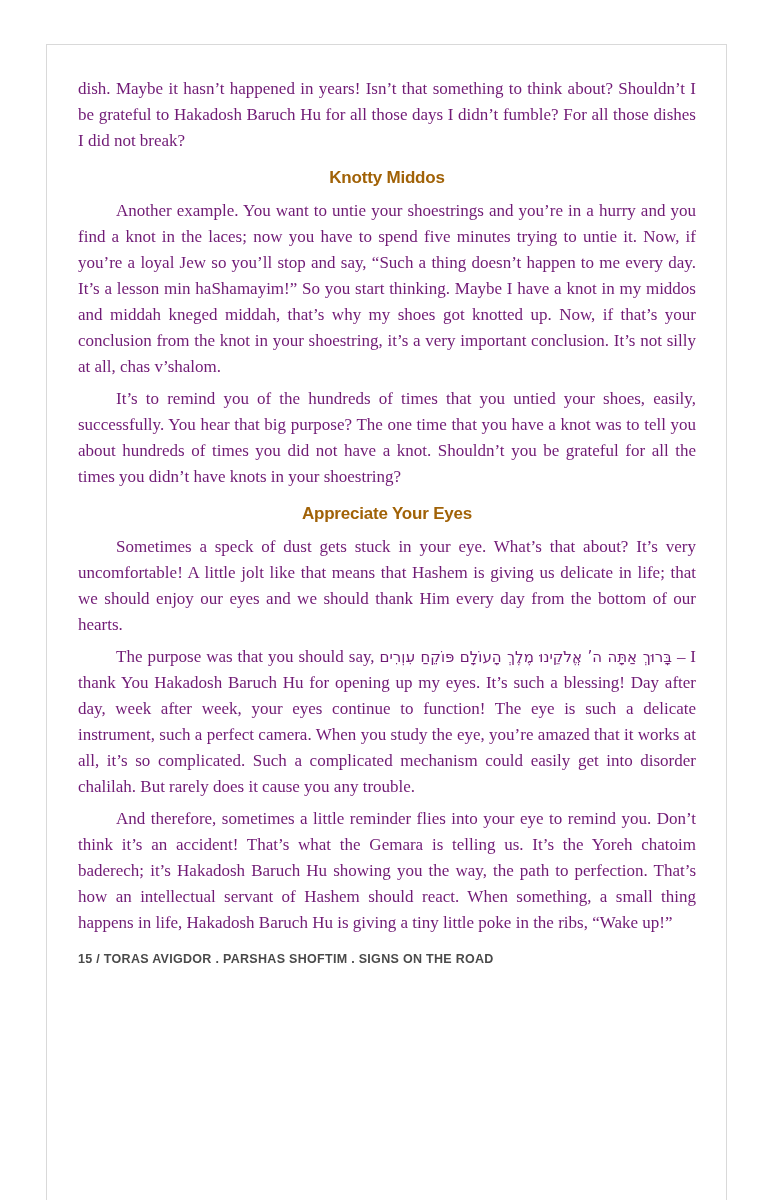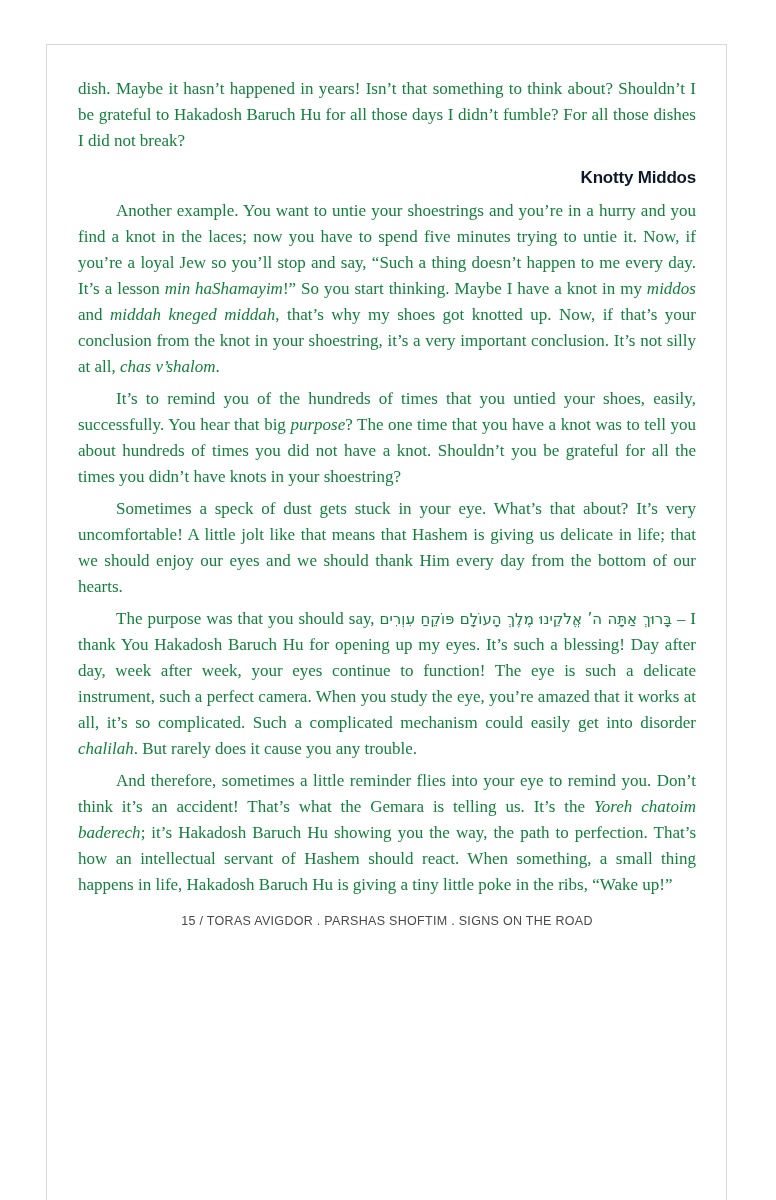--- a/index.html
+++ b/index.html
@@ -23,61 +23,61 @@
   }
   .doc-body {
     padding: 31px 30px 0 31px;
     color: #3d3d3d;
   }
   .para {
     margin: 0 0 6px 0;
     font-size: 17px;
     line-height: 26px;
     text-align: justify;
-    color: #15803d;
+    color: #701a75;
   }
   .para.indent {
     text-indent: 38px;
   }
   .it {
-    font-style: italic;
   }
   .he {
     font-family: "DejaVu Sans", sans-serif;
     font-size: 15px;
     unicode-bidi: isolate;
   }
   .section-heading {
     margin: 12px 0 8px 0;
     font-family: "Liberation Sans", sans-serif;
     font-weight: 700;
     font-size: 17px;
     line-height: 24px;
     letter-spacing: -0.2px;
-    text-align: right;
-    color: #0f172a;
+    text-align: center;
+    color: #a16207;
   }
   .footer {
     margin-top: 16px;
     font-family: "Liberation Sans", sans-serif;
-    font-weight: 400;
+    font-weight: 700;
     font-size: 12.5px;
     letter-spacing: 0.3px;
-    text-align: center;
+    text-align: left;
     color: #4a4a4a;
   }
 </style>
 </head>
 <body>
 
 <div class="page-frame">
   <div class="doc-body">
 
     <p class="para"><span>dish. Maybe it hasn’t happened in years! Isn’t that something to think about? Shouldn’t I be grateful to Hakadosh Baruch Hu for all those days I didn’t fumble? For all those dishes I did not break?</span></p>
       <h2 class="section-heading">Knotty Middos</h2>
       <p class="para indent"><span>Another example. You want to untie your shoestrings and you’re in a hurry and you find a knot in the laces; now you have to spend five minutes trying to untie it. Now, if you’re a loyal Jew so you’ll stop and say, “Such a thing doesn’t happen to me every day. It’s a lesson </span><span class="it">min haShamayim</span><span>!” So you start thinking. Maybe I have a knot in my </span><span class="it">middos</span><span> and </span><span class="it">middah kneged middah</span><span>, that’s why my shoes got knotted up. Now, if that’s your conclusion from the knot in your shoestring, it’s a very important conclusion. It’s not silly at all, </span><span class="it">chas v’shalom</span><span>.</span></p>
       <p class="para indent"><span>It’s to remind you of the hundreds of times that you untied your shoes, easily, successfully. You hear that big </span><span class="it">purpose</span><span>? The one time that you have a knot was to tell you about hundreds of times you did not have a knot. Shouldn’t you be grateful for all the times you didn’t have knots in your shoestring?</span></p>
+      <h2 class="section-heading">Appreciate Your Eyes</h2>
       <p class="para indent"><span>Sometimes a speck of dust gets stuck in your eye. What’s that about? It’s very uncomfortable! A little jolt like that means that Hashem is giving us delicate in life; that we should enjoy our eyes and we should thank Him every day from the bottom of our hearts.</span></p>
       <p class="para indent"><span>The purpose was that you should say, </span><span class="he" dir="rtl" lang="he">בָּרוּךְ אַתָּה ה’ אֱלֹקֵינוּ מֶלֶךְ הָעוֹלָם פּוֹקֵחַ עִוְרִים</span><span> – I thank You Hakadosh Baruch Hu for opening up my eyes. It’s such a blessing! Day after day, week after week, your eyes continue to function! The eye is such a delicate instrument, such a perfect camera. When you study the eye, you’re amazed that it works at all, it’s so complicated. Such a complicated mechanism could easily get into disorder </span><span class="it">chalilah</span><span>. But rarely does it cause you any trouble.</span></p>
       <p class="para indent"><span>And therefore, sometimes a little reminder flies into your eye to remind you. Don’t think it’s an accident! That’s what the Gemara is telling us. It’s the </span><span class="it">Yoreh chatoim baderech</span><span>; it’s Hakadosh Baruch Hu showing you the way, the path to perfection. That’s how an intellectual servant of Hashem should react. When something, a small thing happens in life, Hakadosh Baruch Hu is giving a tiny little poke in the ribs, “Wake up!”</span></p>
       <div class="footer">15 / TORAS AVIGDOR . PARSHAS SHOFTIM . SIGNS ON THE ROAD</div>
   </div>
 </div>
 
 </body></html>

